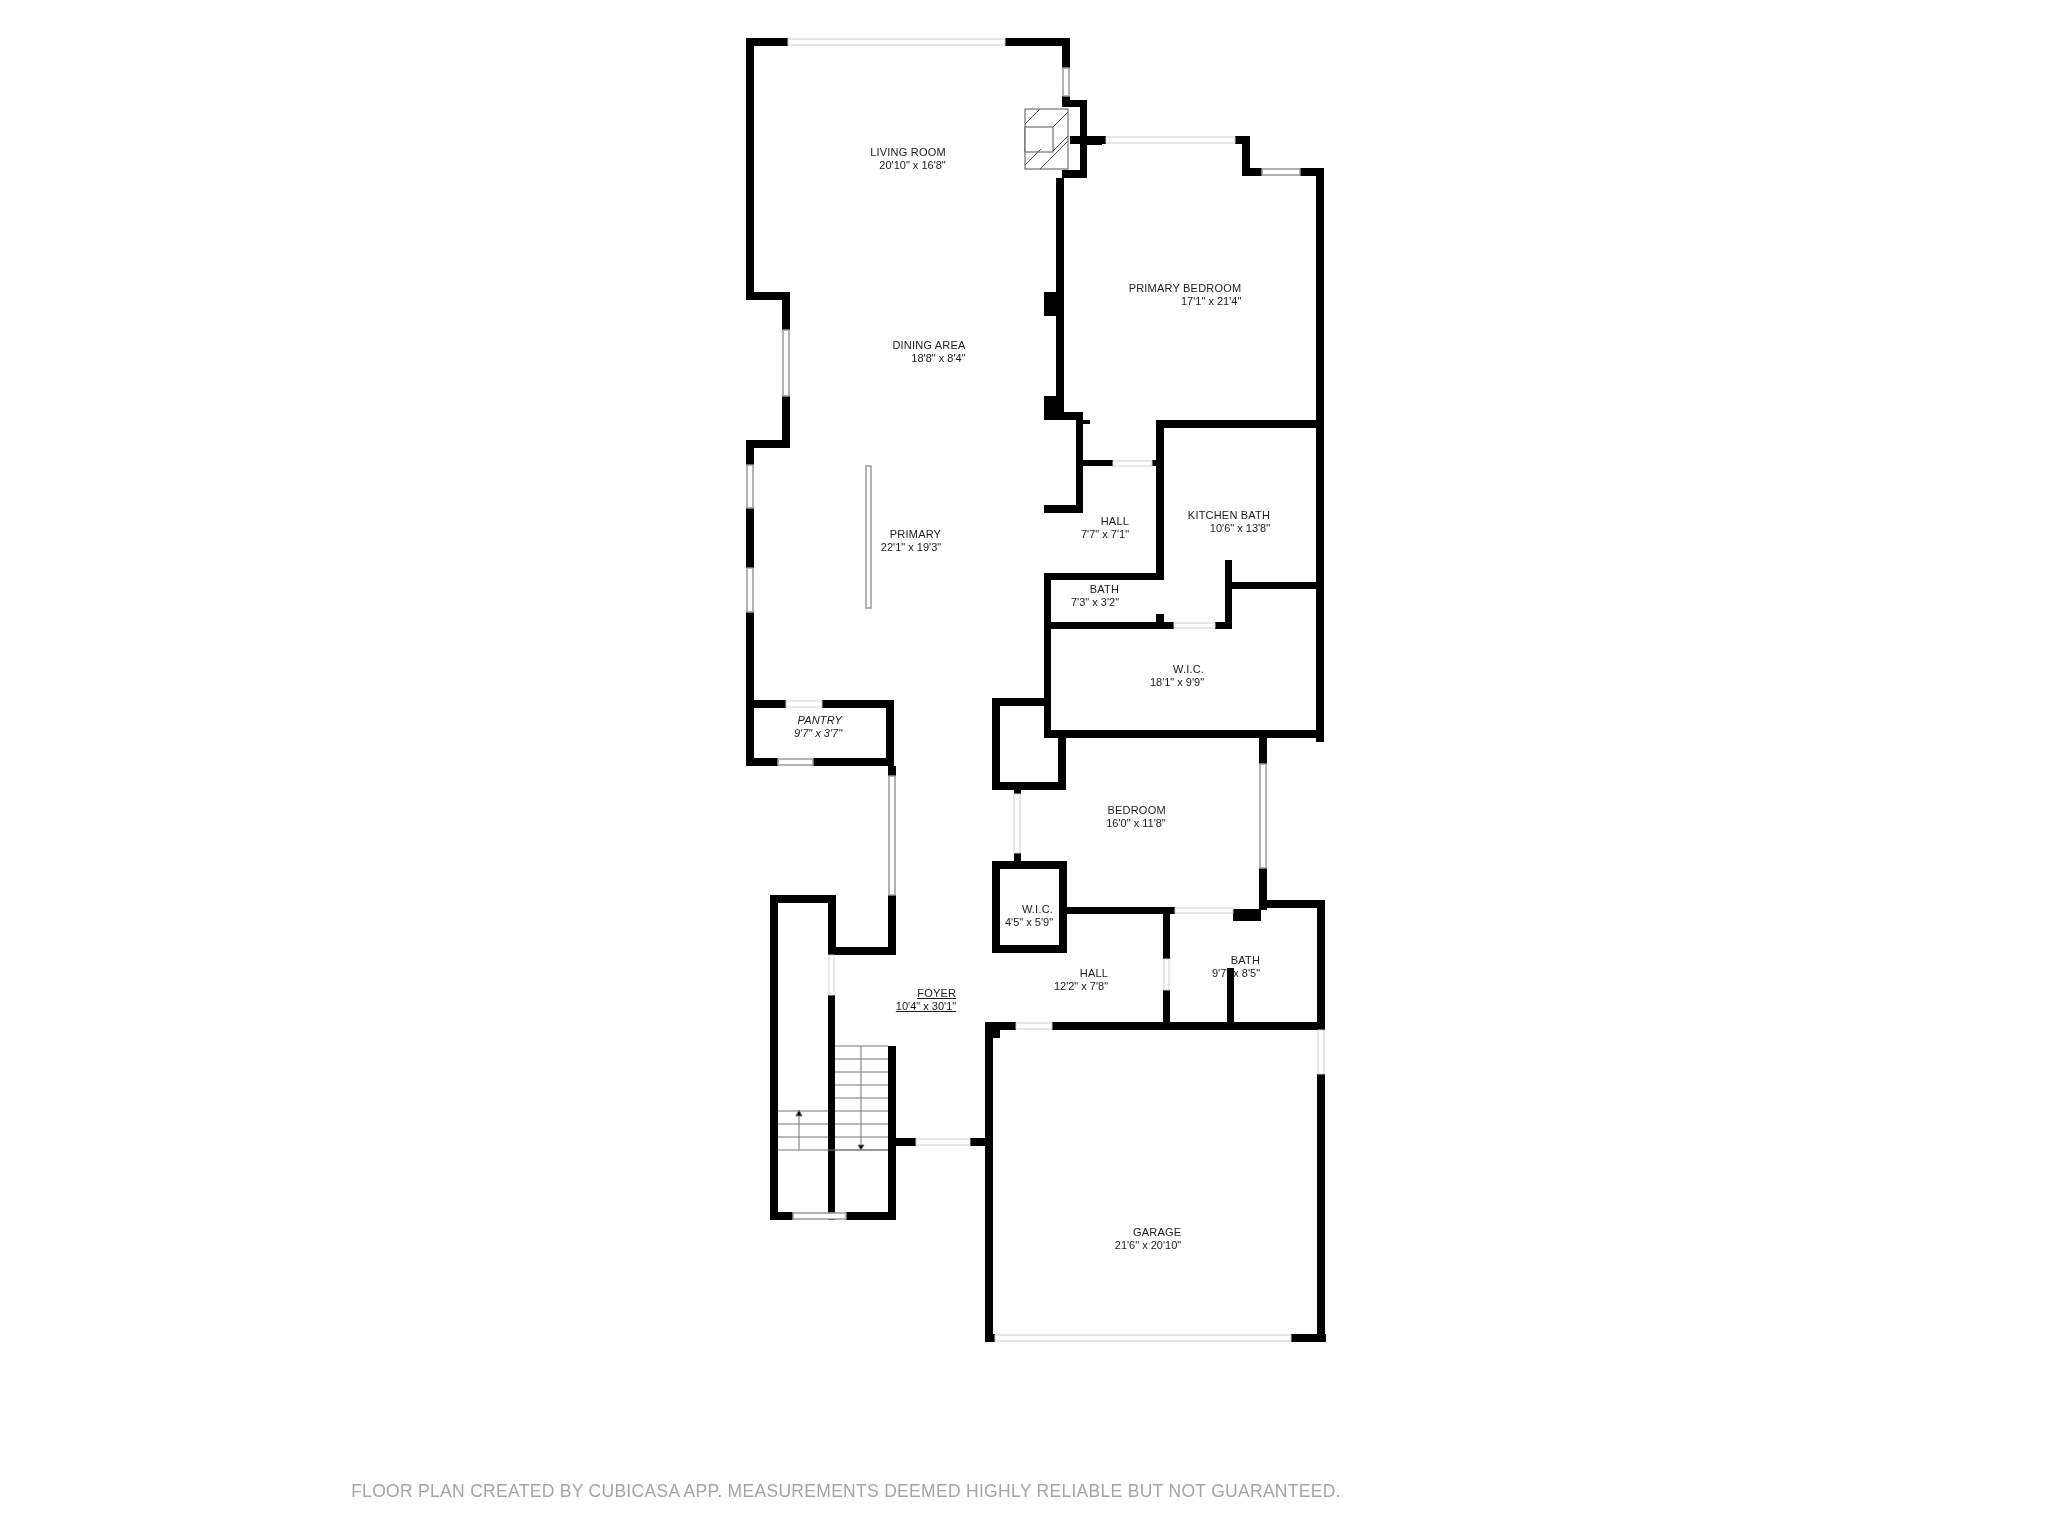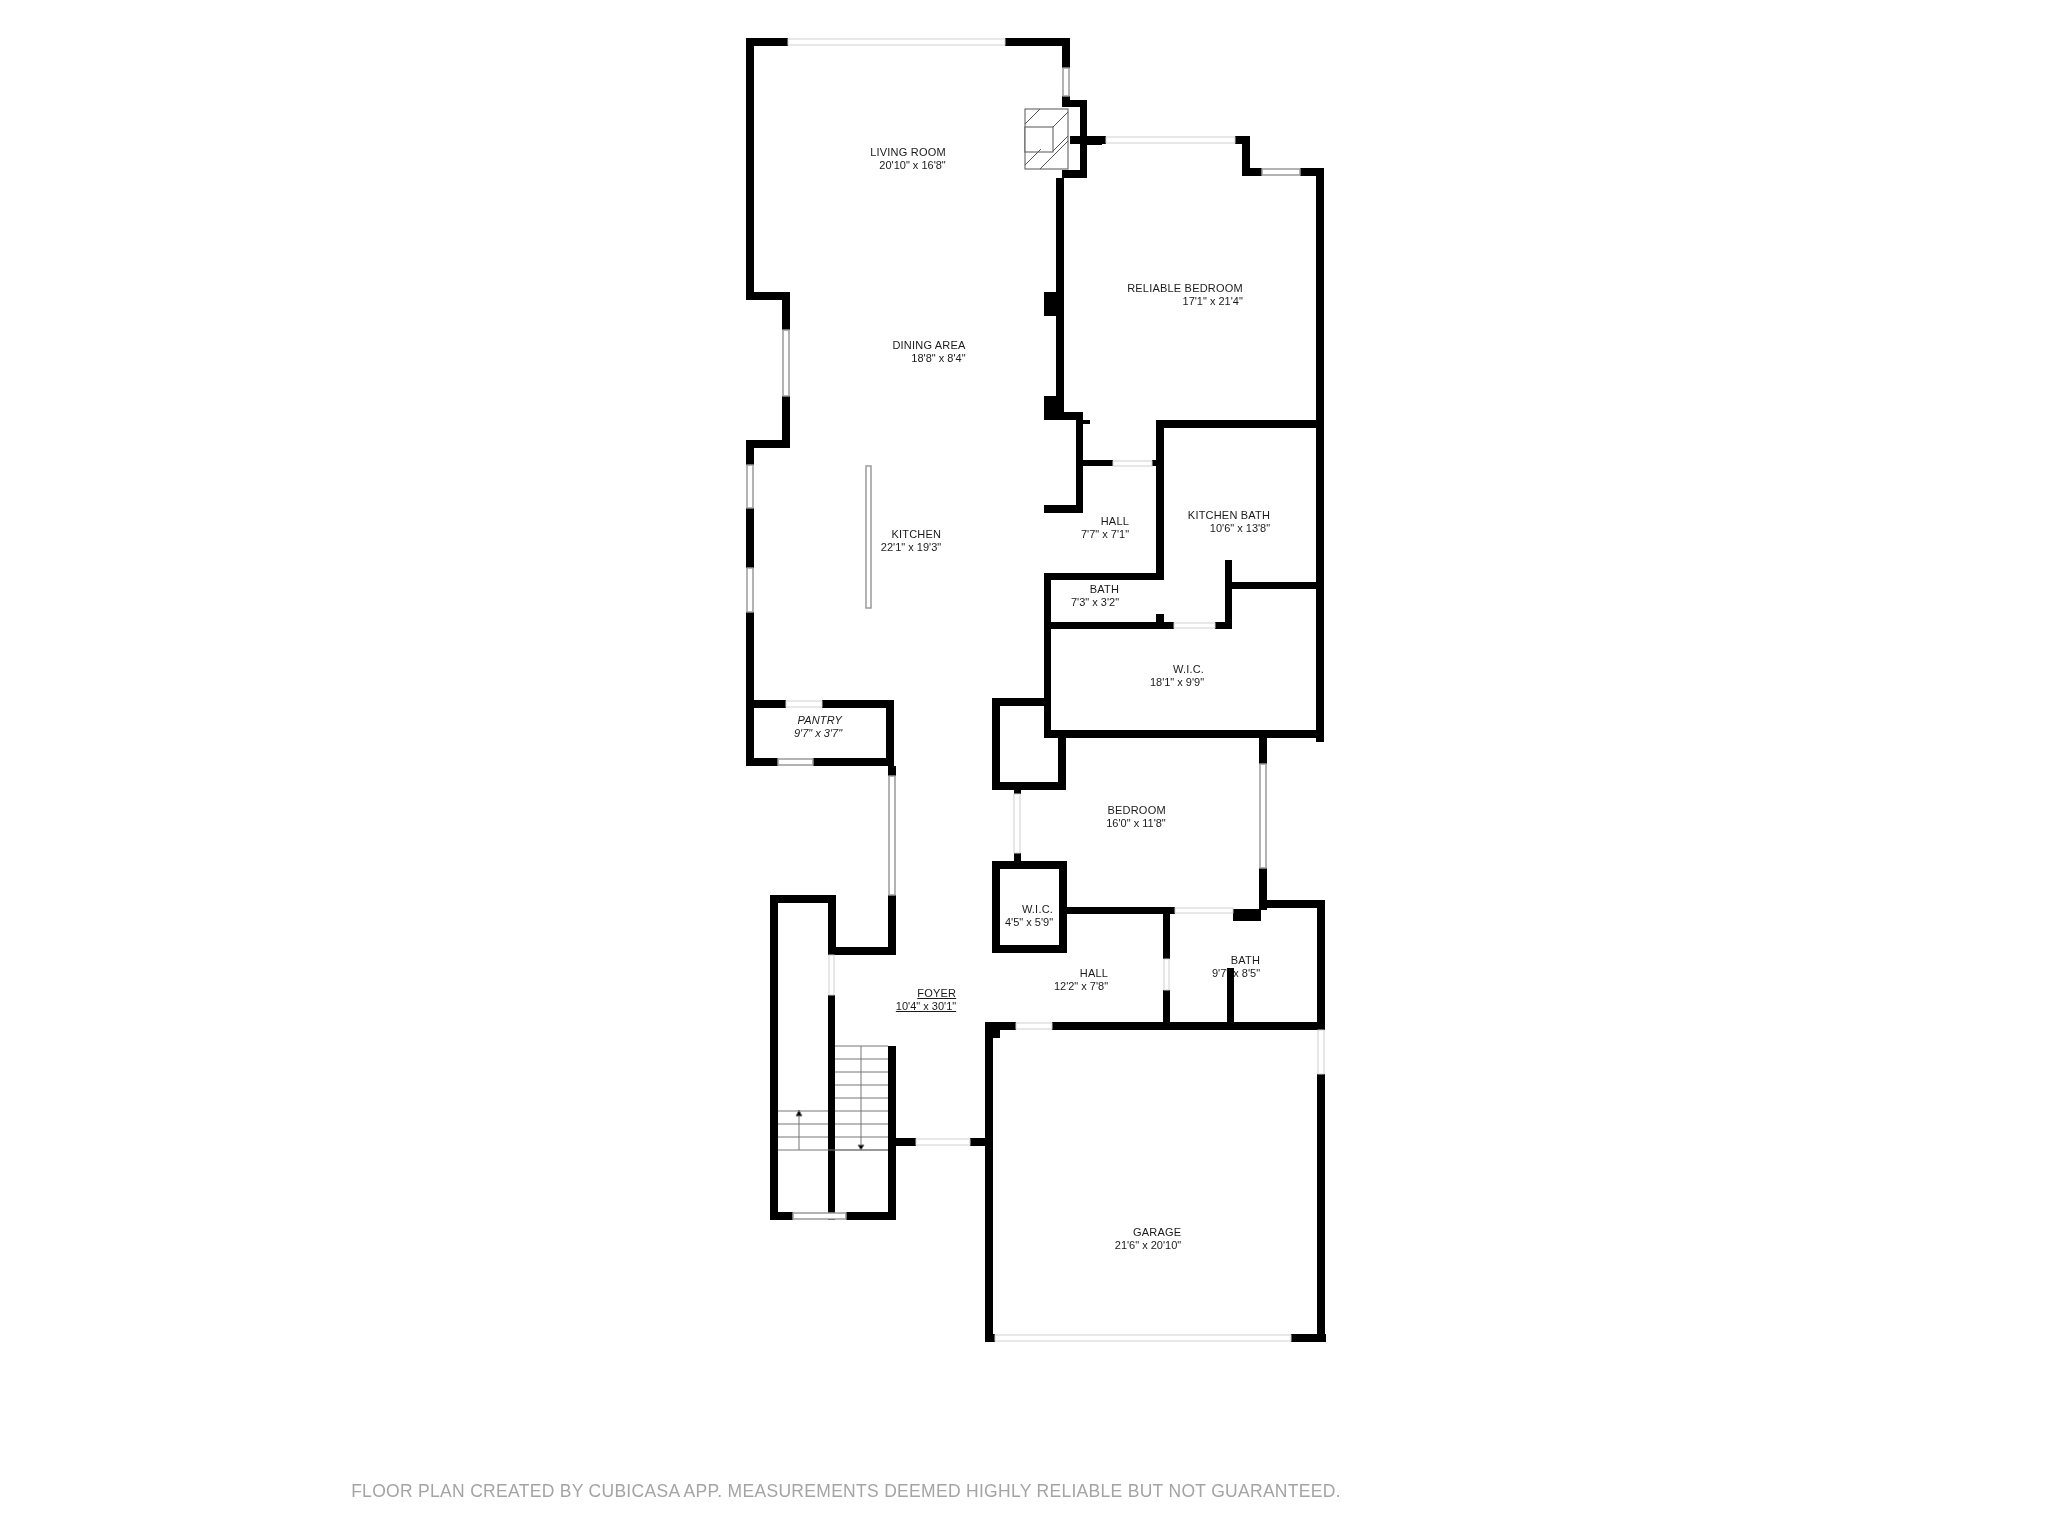--- a/index.html
+++ b/index.html
@@ -166,29 +166,29 @@
 
 <div class="room-label" style="left:908px;top:159px;">
   <span class="name">LIVING ROOM</span>
   <span class="dims">20'10" x 16'8"</span>
 </div>
 <div class="room-label" style="left:929px;top:352px;">
   <span class="name">DINING AREA</span>
   <span class="dims">18'8" x 8'4"</span>
 </div>
 <div class="room-label" style="left:911px;top:541px;">
-  <span class="name">KITCHEN</span>
+  <span class="name">PRIMARY</span>
   <span class="dims">22'1" x 19'3"</span>
 </div>
 <div class="room-label" style="left:818px;top:727px;font-style:italic;">
   <span class="name">PANTRY</span>
   <span class="dims">9'7" x 3'7"</span>
 </div>
 <div class="room-label" style="left:1185px;top:295px;">
-  <span class="name">RELIABLE BEDROOM</span>
+  <span class="name">PRIMARY BEDROOM</span>
   <span class="dims">17'1" x 21'4"</span>
 </div>
 <div class="room-label" style="left:1105px;top:528px;">
   <span class="name">HALL</span>
   <span class="dims">7'7" x 7'1"</span>
 </div>
 <div class="room-label" style="left:1229px;top:522px;">
   <span class="name">KITCHEN BATH</span>
   <span class="dims">10'6" x 13'8"</span>
 </div>

